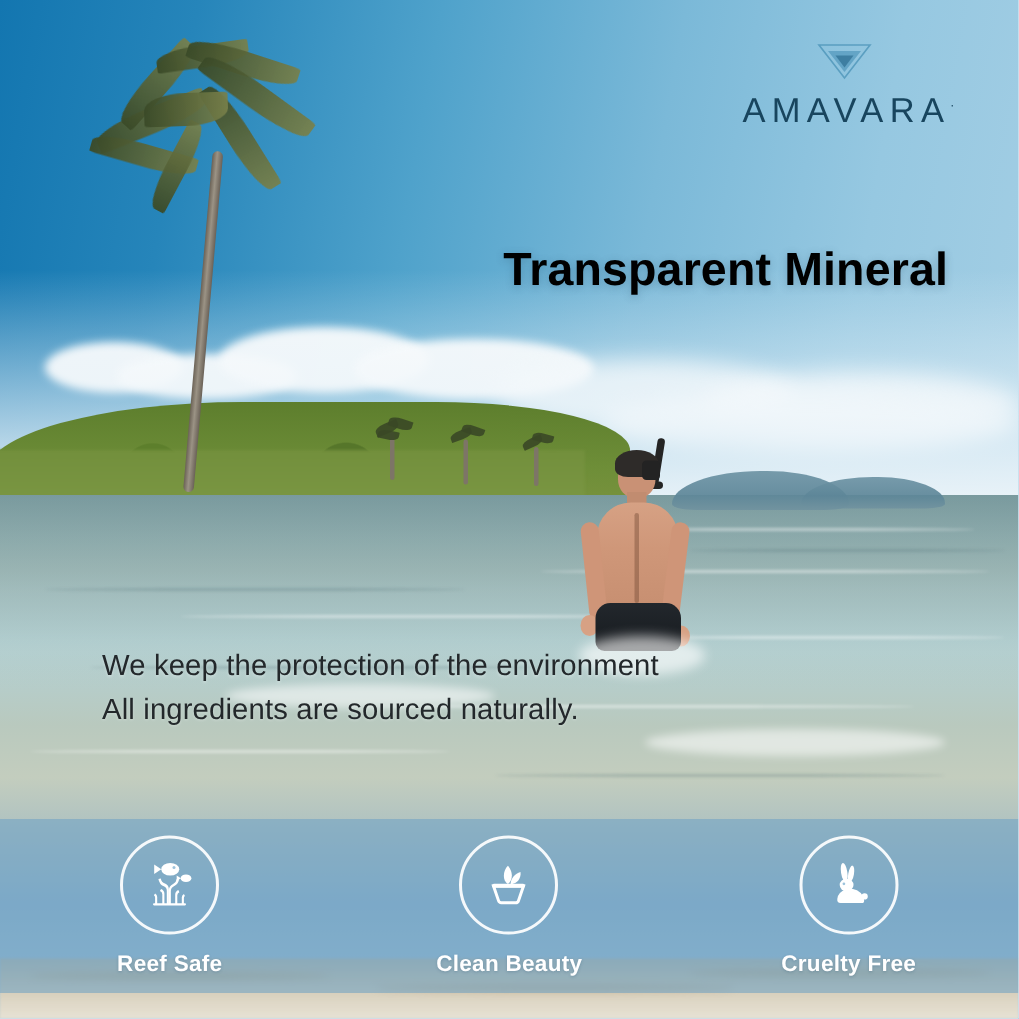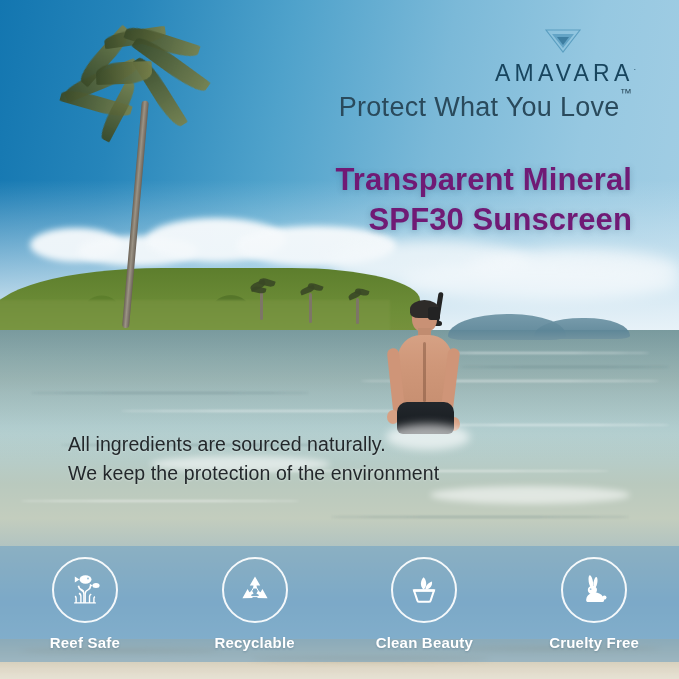--- a/index.html
+++ b/index.html
@@ -187,21 +187,21 @@
 
   .tagline{
     position:absolute;right:47px;top:92px;
     font-size:27px;font-weight:400;color:#2a4a5c;
     letter-spacing:.3px;white-space:nowrap;
   }
   .tagline sup{font-size:12px;top:-.75em;position:relative;}
 
   .headline{
     position:absolute;right:47px;top:160px;
-    text-align:right;color:#701a75;
+    text-align:right;color:#000000;
     font-weight:700;font-size:31px;line-height:1.28;
     letter-spacing:.1px;
     text-shadow:0 1px 6px rgba(40,80,110,.30);
     margin-left:32px;
   }
 
   .body-copy{
     position:absolute;left:68px;top:430px;
     color:#23282b;font-size:19.5px;line-height:1.47;
     font-weight:400;letter-spacing:.1px;
@@ -325,30 +325,28 @@
     <div class="logo-mark">
       <svg width="38" height="26" viewBox="0 0 38 26">
         <polygon points="2,2 36,2 19,24" fill="none" stroke="#2f7fa8" stroke-width="1.1" opacity=".55"></polygon>
         <polygon points="8,6 30,6 19,20" fill="#2f7fa8" opacity=".45"></polygon>
         <polygon points="13,9 25,9 19,17" fill="#1f5f84" opacity=".55"></polygon>
       </svg>
     </div>
     <div class="logo-word"><span>AMAVARA</span><span class="logo-tm">·</span></div>
   </div>
 
-  <div class="tagline"><span>Protect What You Love</span><sup>™</sup></div>
 
   <div class="headline">
     <div>Transparent Mineral</div>
-    <div>SPF30 Sunscreen</div>
   </div>
 
   <div class="body-copy">
+    <div>We keep the protection of the environment</div>
     <div>All ingredients are sourced naturally.</div>
-    <div>We keep the protection of the environment</div>
   </div>
 
   <div class="badge-bar">
 
     <div class="badge">
       <div class="badge-circle">
         <svg width="38" height="38" viewBox="0 0 38 38" fill="#ffffff">
 
           <ellipse cx="19.5" cy="8.5" rx="6" ry="4.2"></ellipse>
           <polygon points="13.5,8.5 8.8,5.4 8.8,11.6"></polygon>
@@ -362,33 +360,20 @@
           <path d="M15.6 32 L15.6 24.8 Q15.6 22.6 13.4 21.6 L12.6 23 Q14.2 23.7 14.2 25.2 L14.2 32 Z"></path>
           <path d="M22.8 32 L22.8 25.4 Q22.8 23.4 24.9 22.4 L25.6 23.8 Q24.2 24.5 24.2 25.8 L24.2 32 Z"></path>
           <path d="M10.8 32 L10.8 27 Q10.8 25.4 9.4 24.6 L8.6 25.9 Q9.4 26.4 9.4 27.3 L9.4 32 Z"></path>
           <path d="M27.2 32 L27.2 27.2 Q27.2 25.8 28.6 25 L29.3 26.3 Q28.6 26.8 28.6 27.6 L28.6 32 Z"></path>
           <rect x="8" y="31.2" width="22" height="1.4" rx=".7"></rect>
         </svg>
       </div>
       <div class="badge-label">Reef Safe</div>
     </div>
 
-    <div class="badge">
-      <div class="badge-circle">
-        <svg width="36" height="36" viewBox="0 0 36 36" fill="#ffffff">
-
-          <path d="M18 4.5 L23.2 13.6 L19.6 13.6 L19.6 16.6 L16.4 16.6 L16.4 13.6 L12.8 13.6 Z"></path>
-          <path d="M5.4 26.2 L10.6 17.1 L12.4 20.2 L15 18.7 L16.6 21.5 L14 23 L15.8 26.1 Z"></path>
-          <path d="M30.6 26.2 L20.2 26.1 L22 23 L19.4 21.5 L21 18.7 L23.6 20.2 L25.4 17.1 Z"></path>
-
-          <polygon points="18,13.2 24.6,24.6 11.4,24.6" fill="none" stroke="#ffffff" stroke-width="1"></polygon>
-        </svg>
-      </div>
-      <div class="badge-label">Recyclable</div>
-    </div>
 
     <div class="badge">
       <div class="badge-circle">
         <svg width="36" height="36" viewBox="0 0 36 36" fill="#ffffff">
 
           <path d="M17.6 17.4 C13.6 14.4 14.4 8.4 17.6 5.2 C20.8 8.4 21.4 14.4 17.6 17.4 Z"></path>
           <path d="M19.4 17.6 C19.4 13.6 22.4 10.4 26 9.4 C26.6 13.4 24 17.2 19.4 17.6 Z"></path>
 
           <path d="M8 18.6 L28 18.6 L24.6 28.6 Q24.2 29.8 22.8 29.8 L13.2 29.8 Q11.8 29.8 11.4 28.6 Z" fill="none" stroke="#ffffff" stroke-width="2"></path>
           <rect x="7" y="17.2" width="22" height="2.6" rx="1.3"></rect>

